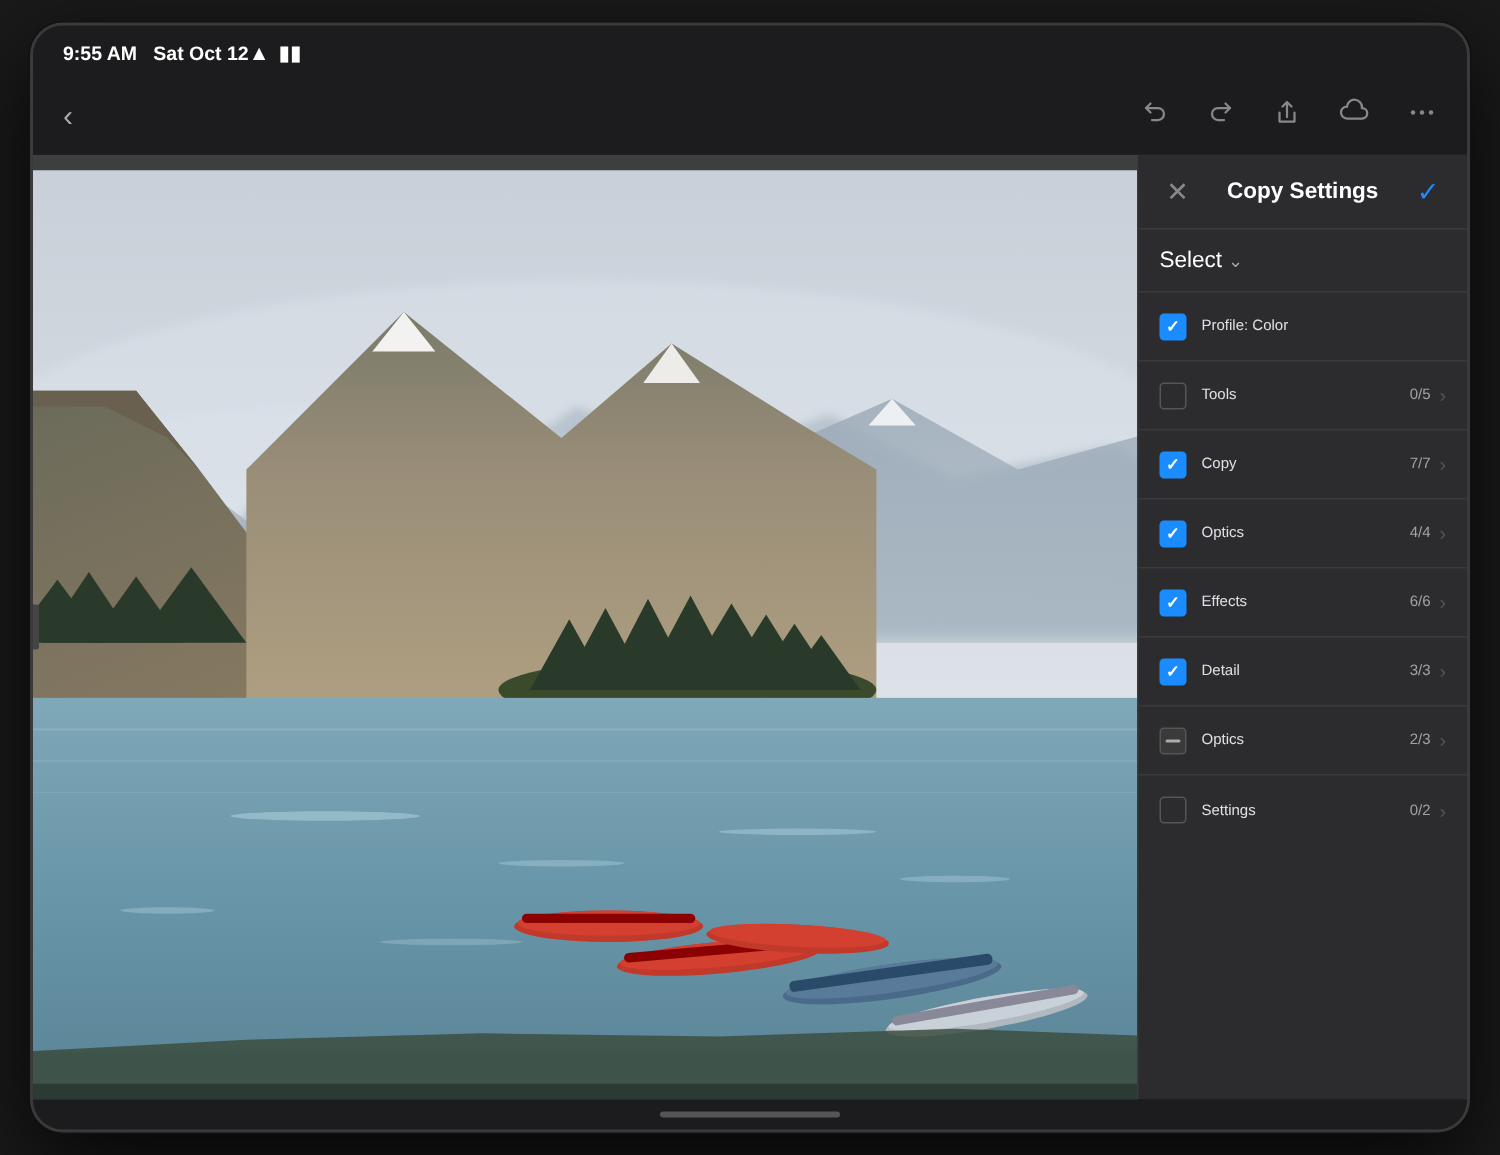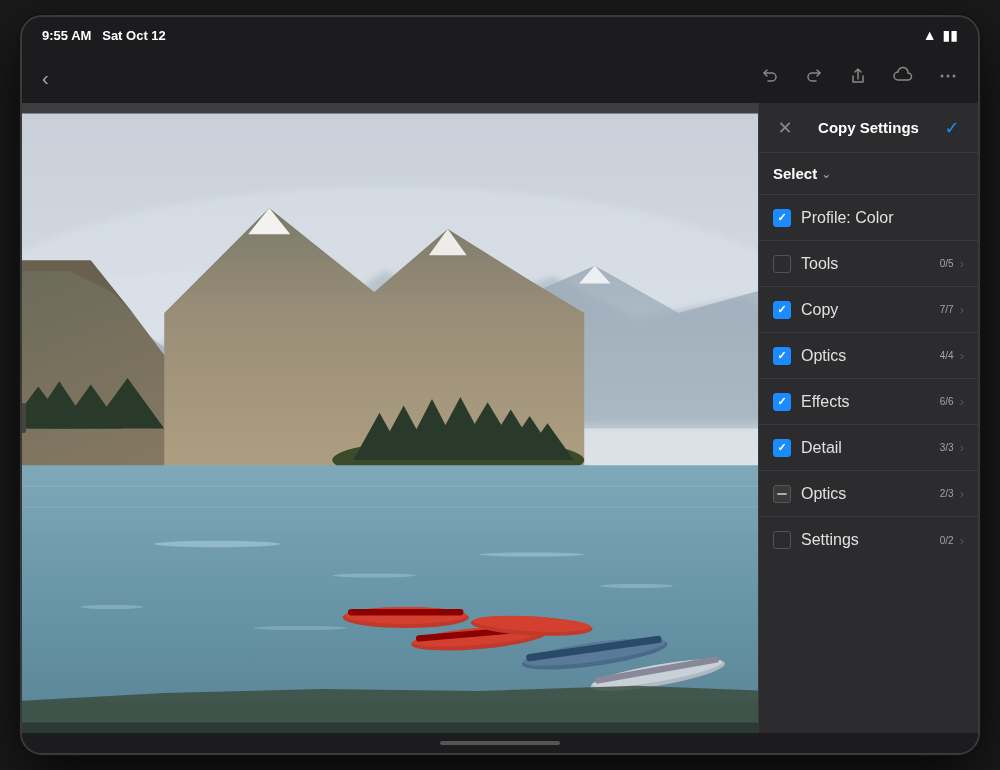--- a/index.html
+++ b/index.html
@@ -25,21 +25,20 @@
       flex-direction: column;
       position: relative;
     }
 
     
     .status-bar {
       background: #1c1c1e;
       height: 36px;
       display: flex;
       align-items: center;
-      justify-content: space-between;
       padding: 0 20px;
       flex-shrink: 0;
     }
     .status-time {
       color: #fff;
       font-size: 13px;
       font-weight: 600;
     }
     .status-icons {
       display: flex;
@@ -161,21 +160,21 @@
       padding: 12px 14px;
       display: flex;
       align-items: center;
       gap: 4px;
       border-bottom: 1px solid #3a3a3a;
     }
 
     .select-label {
       color: #fff;
       font-size: 15px;
-      font-weight: 700;
+      font-weight: 400;
     }
     .select-chevron {
       color: #aaa;
       font-size: 12px;
     }
 
     .settings-list {
       flex: 1;
       overflow-y: auto;
     }
@@ -218,21 +217,21 @@
     }
     .checkbox-partial-bar {
       width: 10px;
       height: 2px;
       background: #aaa;
       border-radius: 1px;
     }
 
     .item-label {
       color: #e0e0e0;
-      font-size: 16px;
+      font-size: 10px;
       flex: 1;
     }
 
     .item-count {
       color: #a3a3a3;
       font-size: 10px;
       margin-right: 6px;
     }
 
     .item-chevron {

